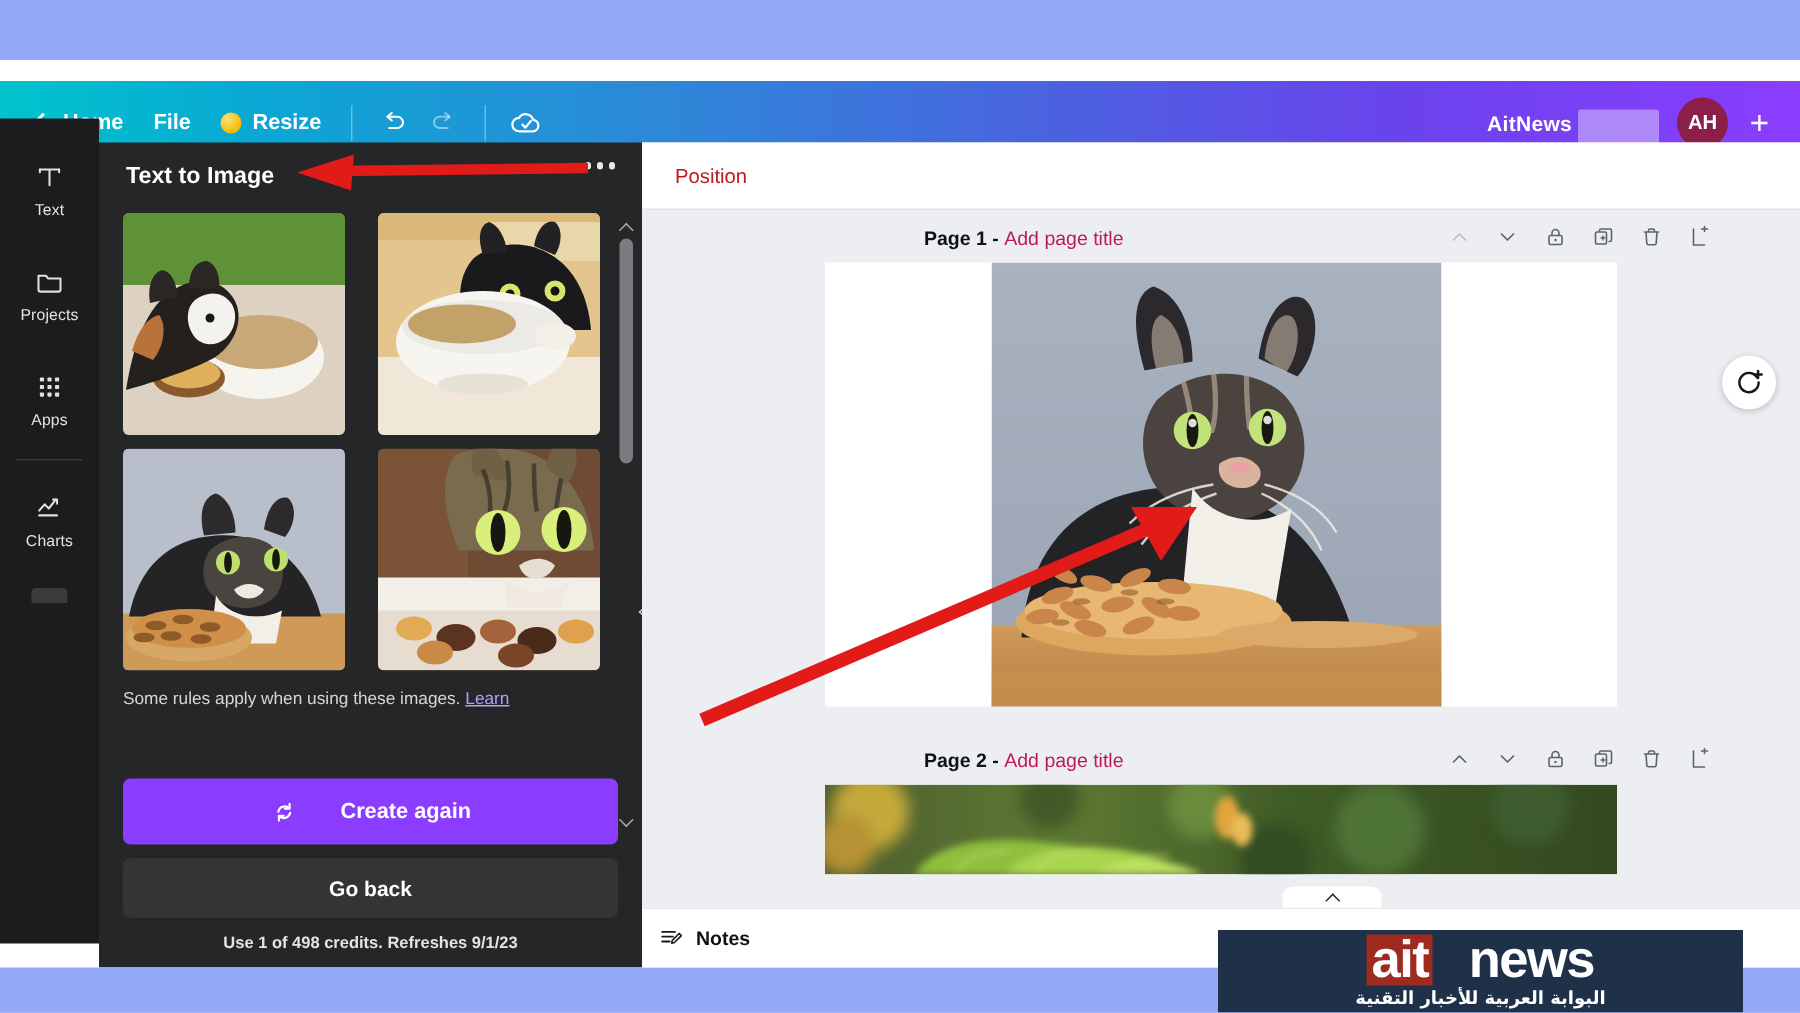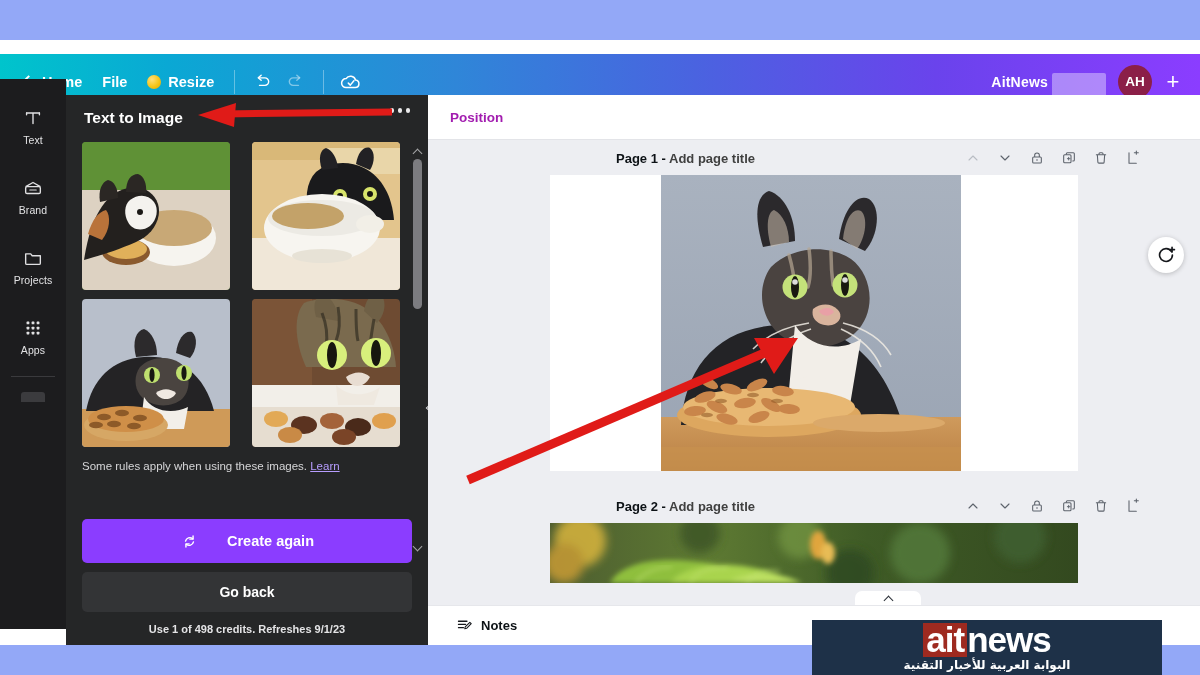--- a/index.html
+++ b/index.html
@@ -83,63 +83,63 @@
   .panel-handle {
     position:absolute; left:420px; top:345px; width:16px; height:46px;
     background:#252627; border-radius:0 0 0 0; display:flex; align-items:center; justify-content:center; cursor:pointer;
     clip-path: polygon(0 0, 100% 12%, 100% 88%, 0 100%);
   }
   .panel-handle span { width:6px; height:6px; border-left:1.6px solid #d0d0d2; border-bottom:1.6px solid #d0d0d2; transform:rotate(45deg); display:block; margin-left:3px; }
 
   
   .editor { position:absolute; left:428px; top:55px; width:772px; height:550px; background:#edeef2; }
   .pos-bar { height:45px; background:#fff; display:flex; align-items:center; padding:0 22px; border-bottom:1px solid #e3e4e8; }
-  .pos-label { font-size:13.5px; font-weight:700; color:#a21caf; cursor:pointer; }
+  .pos-label { font-size:13.5px; font-weight:400; color:#b91c1c; cursor:pointer; }
   .canvas-scroll { position:absolute; top:46px; left:0; width:772px; height:462px; overflow:hidden; }
 
   .page-head { display:flex; align-items:center; padding:0 30px 0 188px; height:34px; }
   .page-title { font-size:13px; color:#0d1216; font-weight:700; white-space:nowrap; }
-  .page-title .muted { color:#404040; font-weight:700; }
+  .page-title .muted { color:#be185d; font-weight:400; }
   .page-tools { margin-left:auto; display:flex; align-items:center; gap:14px; padding-right:28px; }
   .ptool { width:18px; height:18px; display:flex; align-items:center; justify-content:center; cursor:pointer; }
 
   .page-canvas { margin:0 auto; width:528px; background:#fff; position:relative; }
   .page1 { height:296px; }
   .page2 { height:60px; overflow:hidden; }
   .page-img { position:absolute; left:111px; top:0; width:300px; height:296px; }
 
   
   .magic-btn {
     position:absolute; right:16px; top:142px; width:36px; height:36px; border-radius:50%;
     background:#fff; box-shadow:0 1px 5px rgba(0,0,0,.22); display:flex; align-items:center; justify-content:center; cursor:pointer;
   }
 
   
   .ed-handle { position:absolute; left:4px; top:535px; width:14px; height:14px; display:flex; align-items:center; justify-content:center; cursor:pointer; }
   .ed-handle span { width:6px; height:6px; border-left:1.6px solid #6c717a; border-bottom:1.6px solid #6c717a; transform:rotate(45deg); display:block; margin-left:3px; }
   .bottombar {
     position:absolute; left:428px; bottom:0; width:772px; height:40px; background:#fff;
-    display:flex; align-items:center; padding:0 28px; border-top:1px solid #e6e7eb;
+    display:flex; align-items:center; padding:0 11px; border-top:1px solid #e6e7eb;
   }
   .notes { display:flex; align-items:center; gap:8px; font-size:13px; font-weight:700; color:#0d1216; cursor:pointer; }
   .page-count { margin-left:auto; margin-right:250px; font-size:13px; font-weight:700; color:#0d1216; }
   .collapse-tab {
     position:absolute; left:855px; bottom:40px; width:66px; height:14px; background:#fff;
     border-radius:7px 7px 0 0; display:flex; align-items:center; justify-content:center; cursor:pointer;
   }
   .collapse-tab span { width:7px; height:7px; border-left:1.8px solid #2a2f36; border-top:1.8px solid #2a2f36; transform:rotate(45deg); display:block; position:relative; top:2px; }
 
   
   .watermark {
     position:absolute; left:812px; top:620px; width:350px; height:55px;
     background:#1e3148; display:flex; flex-direction:column; align-items:center; justify-content:center; gap:1px;
   }
   .wm-row { display:flex; align-items:baseline; }
   .wm-ait { background:#9e2a20; color:#fff; font-size:35px; font-weight:700; line-height:.95; padding:0 3px; font-family:"Liberation Sans", sans-serif; letter-spacing:-1px; }
-  .wm-news { color:#fff; font-size:35px; font-weight:700; line-height:.95; font-family:"Liberation Sans", sans-serif; letter-spacing:-1px; }
+  .wm-news { color:#fff; font-size:35px; font-weight:700; line-height:.95; font-family:"Liberation Sans", sans-serif; letter-spacing:-1px;padding-left:24px; }
   .wm-sub { color:#fff; font-size:12px; font-weight:700; direction:rtl; font-family:"DejaVu Sans", sans-serif; }
 
   
   .arrow-layer { position:absolute; left:0; top:0; width:1200px; height:675px; pointer-events:none; }
 </style>
 </head>
 <body>
 
 <div id="app">
 
@@ -196,28 +196,20 @@
     <div class="rail">
 
       <div class="rail-item">
         <svg width="22" height="22" viewBox="0 0 24 24" fill="none">
           <path d="M5 6.5h14M12 6.5V18" stroke="#e0e0e2" stroke-width="1.5" stroke-linecap="round"></path>
           <path d="M5 6.5v2M19 6.5v2" stroke="#e0e0e2" stroke-width="1.5" stroke-linecap="round"></path>
         </svg>
         <span class="rail-label">Text</span>
       </div>
 
-      <div class="rail-item">
-        <svg width="22" height="22" viewBox="0 0 24 24" fill="none">
-          <path d="M4 10.5l8-4.5 8 4.5" stroke="#e0e0e2" stroke-width="1.5" stroke-linejoin="round"></path>
-          <rect x="4" y="10.5" width="16" height="7.5" rx="1.5" stroke="#e0e0e2" stroke-width="1.5"></rect>
-          <path d="M8.5 14.2h7" stroke="#e0e0e2" stroke-width="1.3" stroke-linecap="round"></path>
-        </svg>
-        <span class="rail-label">Brand</span>
-      </div>
 
 
 
       <div class="rail-item">
         <svg width="22" height="22" viewBox="0 0 24 24" fill="none">
           <path d="M4 7.5h5.5l1.6 2H20v8.2a1.3 1.3 0 0 1-1.3 1.3H5.3A1.3 1.3 0 0 1 4 17.7V7.5Z" stroke="#e0e0e2" stroke-width="1.5" stroke-linejoin="round"></path>
         </svg>
         <span class="rail-label">Projects</span>
       </div>
 
@@ -233,20 +225,28 @@
             <rect x="5" y="16" width="3" height="3" rx=".6"></rect>
               <rect x="10.5" y="16" width="3" height="3" rx=".6"></rect>
               <rect x="16" y="16" width="3" height="3" rx=".6"></rect>
           </g>
         </svg>
         <span class="rail-label">Apps</span>
       </div>
 
       <div class="rail-div"></div>
 
+      <div class="rail-item">
+        <svg width="22" height="22" viewBox="0 0 24 24" fill="none">
+          <path d="M4.5 13.5l4-4.5 3 3 5-6.5" stroke="#e0e0e2" stroke-width="1.5" stroke-linecap="round" stroke-linejoin="round"></path>
+          <path d="M17.5 5.5h-3M17.5 5.5v3" stroke="#e0e0e2" stroke-width="1.4" stroke-linecap="round"></path>
+          <path d="M4.5 17h13" stroke="#e0e0e2" stroke-width="1.5" stroke-linecap="round"></path>
+        </svg>
+        <span class="rail-label">Charts</span>
+      </div>
 
       <div class="rail-stub"></div>
     </div>
 
     <div class="panel">
       <div class="panel-head">
         <span class="panel-title">Text to Image</span>
         <div class="panel-dots">
             <i></i>
             <i></i>

